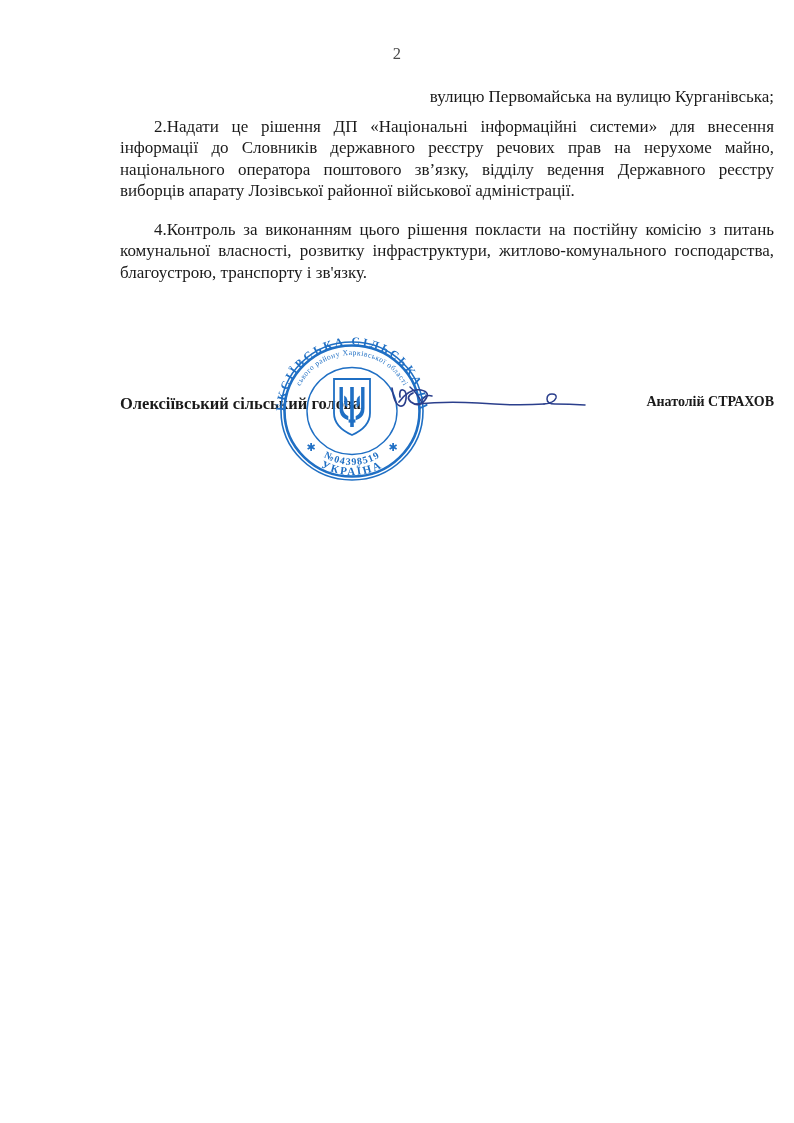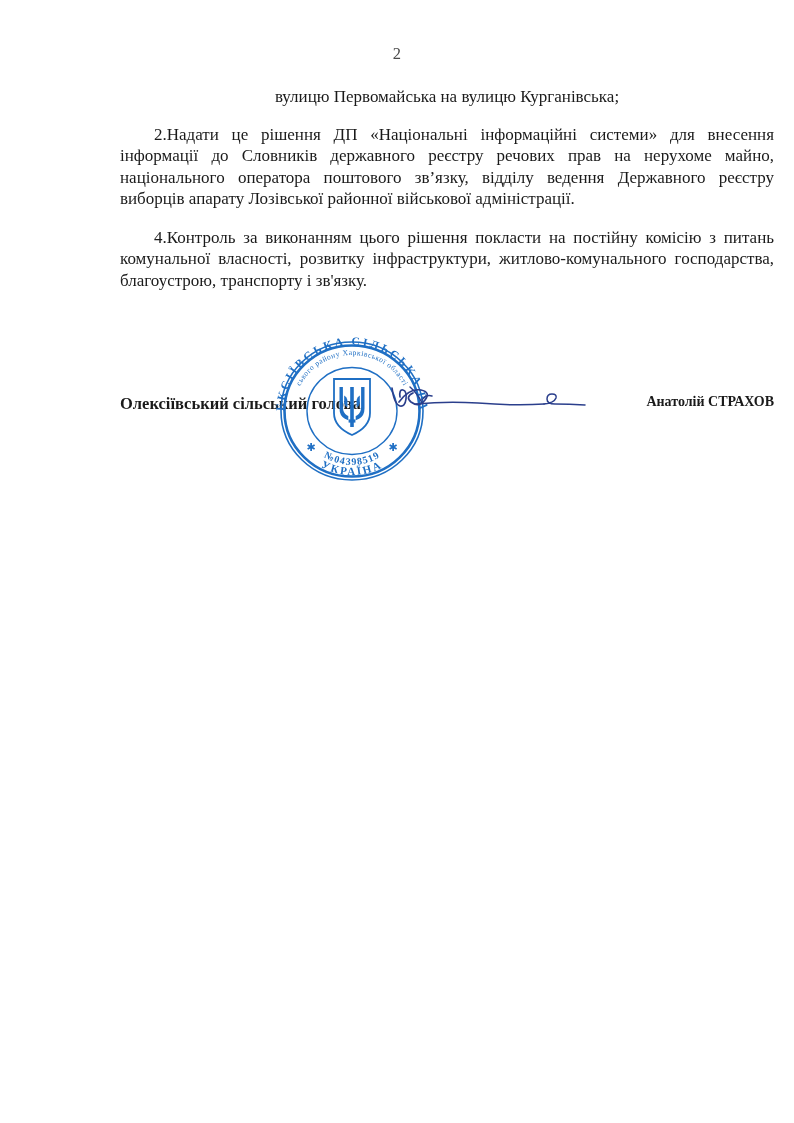--- a/index.html
+++ b/index.html
@@ -33,30 +33,30 @@
   
   .body-block {
     position: absolute;
     left: 120px;
     top: 86px;
     width: 654px;
   }
   .line-plain {
     font-size: 17px;
     line-height: 21.5px;
-    text-align: center;
+    text-align: right;
     white-space: nowrap;
   }
   .para {
     font-size: 17px;
     line-height: 21.5px;
     text-align: justify;
     text-justify: inter-word;
     text-indent: 34px;
-    margin-top: 16px;
+    margin-top: 8px;
   }
   .para-last-left {
     text-align-last: left;
   }
   
   .signature-row {
     position: absolute;
     left: 120px;
     top: 394px;
     width: 654px;

